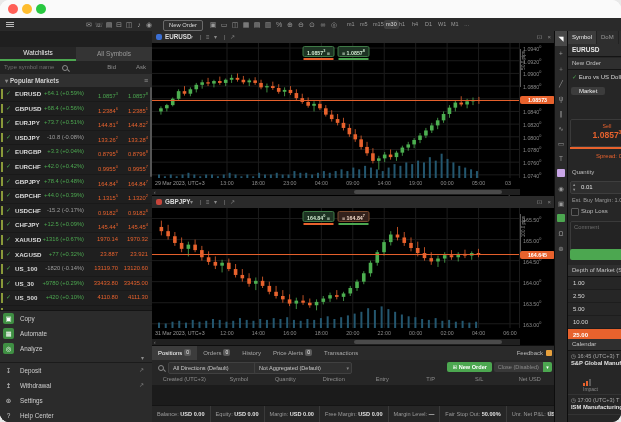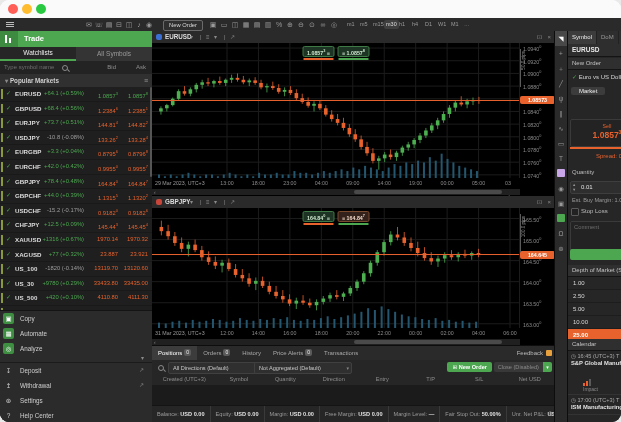--- a/index.html
+++ b/index.html
@@ -157,27 +157,20 @@
     <div class="topbar">
       <span class="burger"></span>
       <span id="sideicons"><span class="tico" style="left: 84px;">✉</span><span class="tico" style="left: 94px;">☏</span><span class="tico" style="left: 104px;">▤</span><span class="tico" style="left: 114px;">⊟</span><span class="tico" style="left: 124px;">◫</span><span class="tico" style="left: 134px;">♪</span><span class="tico" style="left: 144px;">◉</span></span>
       <span class="newo">New Order</span>
       <span id="charticons"><span class="tico" style="left: 208px;">▣</span><span class="tico" style="left: 219px;">▭</span><span class="tico" style="left: 230px;">◫</span><span class="tico" style="left: 241px;">▦</span><span class="tico" style="left: 252px;">▤</span><span class="tico" style="left: 263px;">▥</span><span class="tico" style="left: 274px;">%</span><span class="tico" style="left: 285px;">⊕</span><span class="tico" style="left: 296px;">⊖</span><span class="tico" style="left: 307px;">⊙</span><span class="tico" style="left: 318px;">∞</span><span class="tico" style="left: 329px;">◎</span></span>
       <span id="tfs"><span class="tf" style="left: 345px;">m1</span><span class="tf" style="left: 358px;">m5</span><span class="tf" style="left: 371px;">m15</span><span class="tf on" style="left: 384px;">m30</span><span class="tf" style="left: 397px;">h1</span><span class="tf" style="left: 410px;">h4</span><span class="tf" style="left: 423px;">D1</span><span class="tf" style="left: 436px;">W1</span><span class="tf" style="left: 449px;">M1</span><span class="tf" style="left: 462px;">…</span></span>
     </div>
     <div class="content">
 
       <div class="sidebar">
-        <div class="tradehead">
-          <span class="tradeicon">
-                <i style="left:5px;height:8px"></i>
-                <i style="left:9px;height:5px;top:7px"></i>
-              </span>
-          <span class="lbl">Trade</span>
-        </div>
         <div class="wtabs" id="wtabs">
               <div class="wtab on">Watchlists</div>
               <div class="wtab">All Symbols</div>
             </div>
         <div class="srch">
           <span class="ph">Type symbol name</span>
           <span class="mag" style="left:62px;top:4px"></span>
           <span class="colh" style="right:36px">Bid</span>
           <span class="colh" style="right:6px">Ask</span>
         </div>

